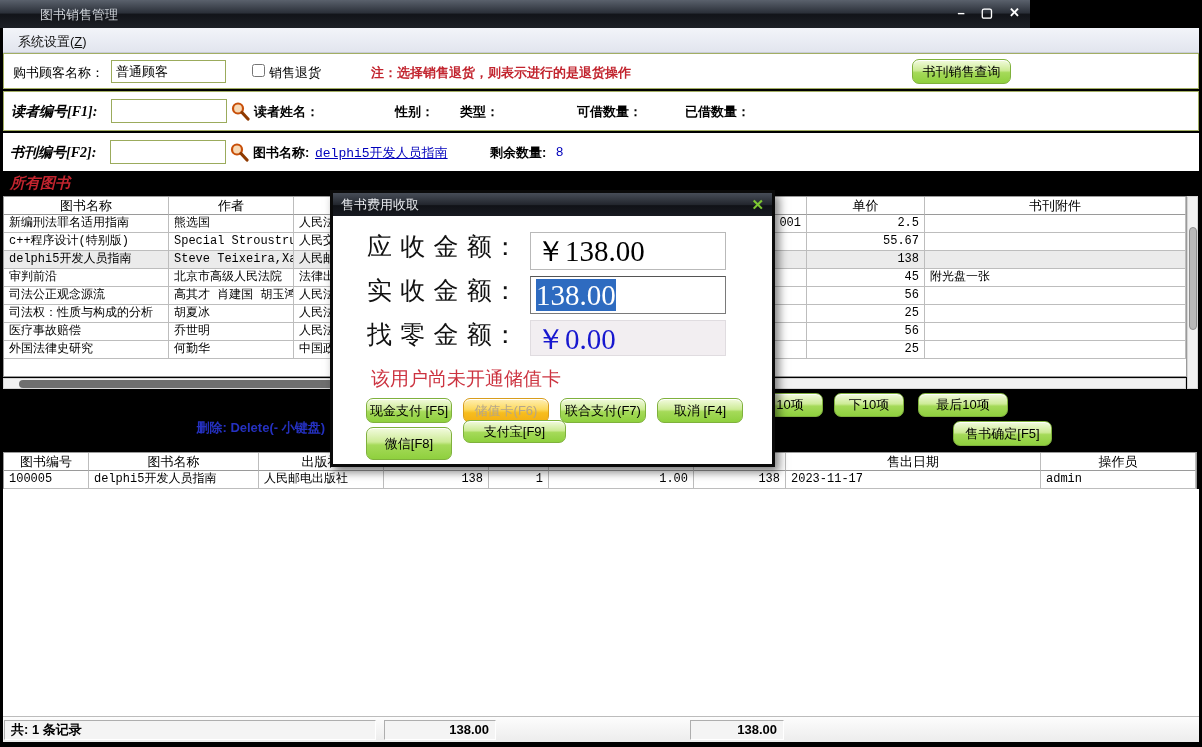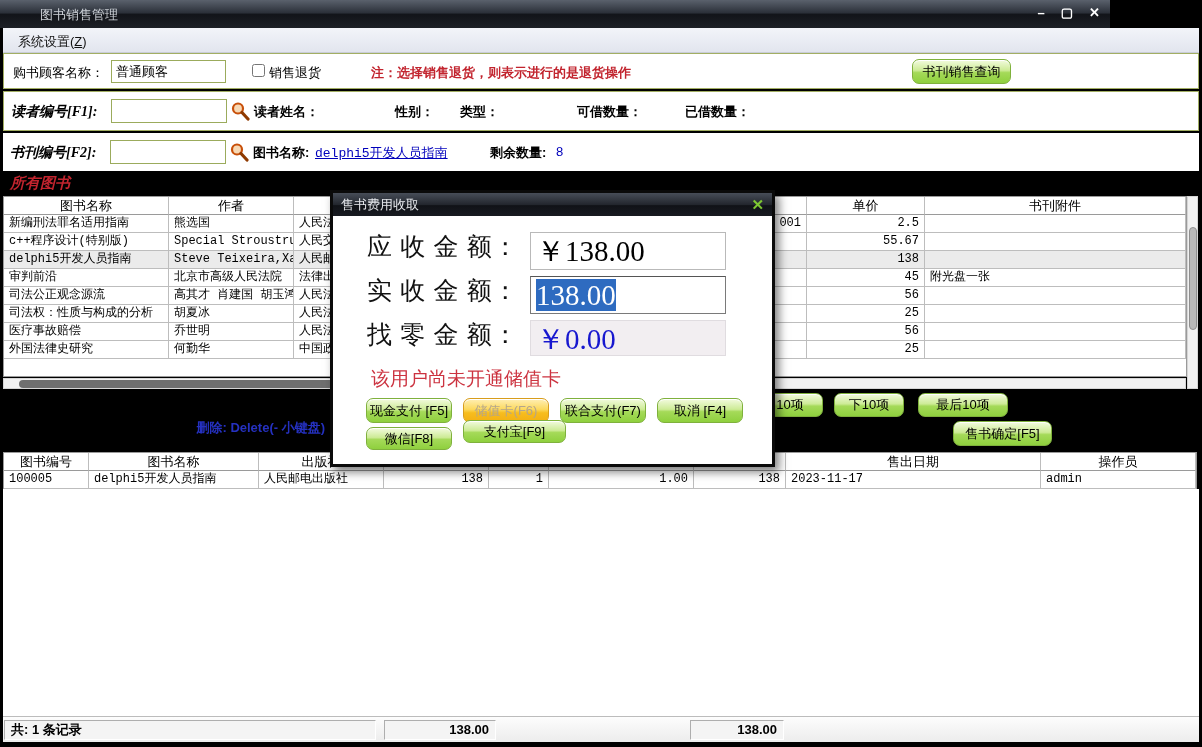--- a/index.html
+++ b/index.html
@@ -4,21 +4,21 @@
 <style>
   * { margin:0; padding:0; box-sizing:border-box; }
   html,body { background:#888; }
   body { font-family:"Liberation Sans", sans-serif; }
   #window {
     position:relative; width:1202px; height:747px; background:#000;
     overflow:hidden; font-size:13px; color:#000;
   }
   
   .titlebar {
-    position:absolute; left:0; top:0; width:1110px; height:28px;
+    position:absolute; left:0; top:0; width:1030px; height:28px;
     background:linear-gradient(180deg,#5a616c 0%,#2c313a 45%,#121419 52%,#1d2026 100%);
     color:#ccd0d6;
   }
   .titlebar .title { position:absolute; left:40px; top:6px; font-size:13px; }
   .win-controls { position:absolute; right:10px; top:5px; display:flex; gap:16px; color:#fff; font-weight:bold; font-size:13px; }
   .win-controls span { cursor:default; }
   
   .menubar {
     position:absolute; left:3px; top:28px; width:1196px; height:25px;
     background:linear-gradient(180deg,#f2f4f9,#e2e5ee); border-bottom:1px solid #c9cdd8;
@@ -297,18 +297,18 @@
 
       <span class="pay-label" style="top:102px;">找 零 金 额：</span>
       <div class="pay-box change" style="top:104px; height:36px;">￥0.00</div>
 
       <span class="pay-msg" style="top:150px;">该用户尚未开通储值卡</span>
 
       <div class="btn mbtn" style="left:33px; top:182px; width:86px;">现金支付 [F5]</div>
       <div class="btn btn-orange mbtn" style="left:130px; top:182px; width:86px;">储值卡(F6)</div>
       <div class="btn mbtn" style="left:227px; top:182px; width:86px;">联合支付(F7)</div>
       <div class="btn mbtn" style="left:324px; top:182px; width:86px;">取消 [F4]</div>
-      <div class="btn mbtn" style="left:33px; top:211px; width:86px; height:23px;">微信[F8]</div>
+      <div class="btn mbtn" style="left:33px; top:211px; width:86px; height:33px;">微信[F8]</div>
       <div class="btn mbtn" style="left:130px; top:204px; width:103px; height:23px;">支付宝[F9]</div>
     </div>
   </div>
 
 </div>
 
 </body></html>

